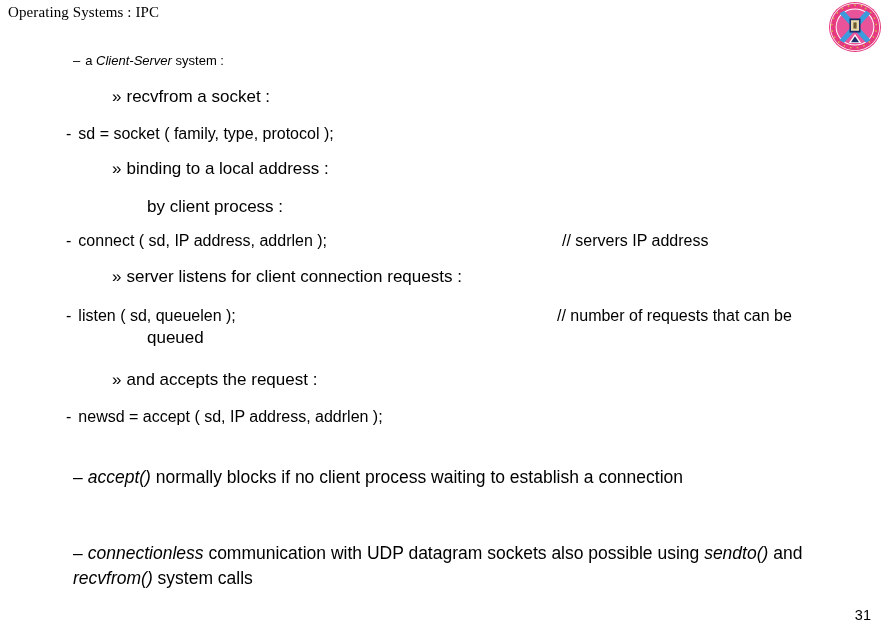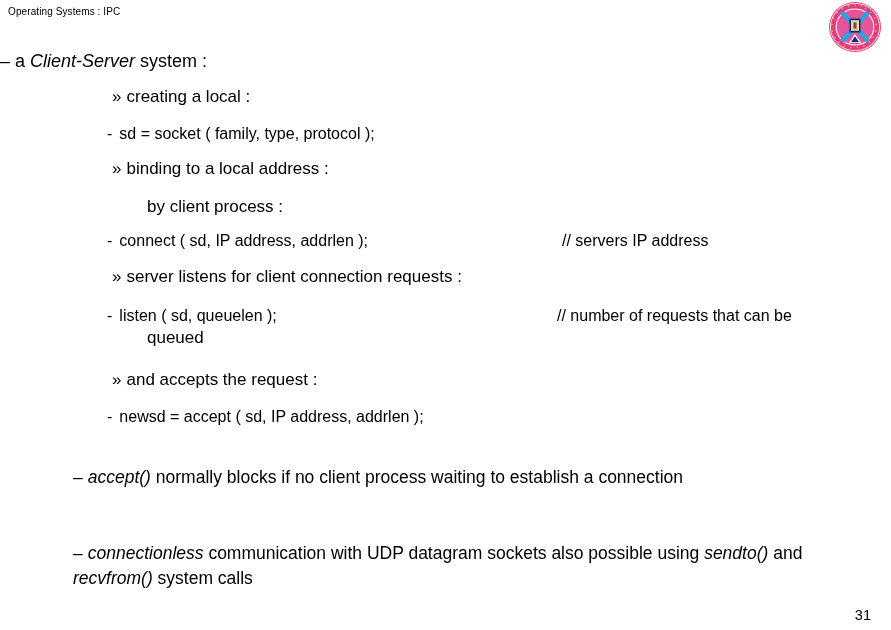--- a/index.html
+++ b/index.html
@@ -14,24 +14,25 @@
     font-family: "Liberation Sans", sans-serif;
     color: #000000;
     overflow: hidden;
   }
 
   
   .slide-header {
     position: absolute;
     left: 8px;
     top: 4px;
-    font-size: 10px;
+    font-size: 15px;
     line-height: 16px;
     letter-spacing: 0.1px;
     white-space: nowrap;
+    font-family: Liberation Serif, serif;
   }
 
   
   .crest {
     position: absolute;
     right: 9px;
     top: 1px;
     width: 54px;
     height: 52px;
   }
@@ -46,35 +47,36 @@
 
   .line {
     position: relative;
     font-size: 17.5px;
     line-height: 22px;
     white-space: nowrap;
   }
 
   
   .lvl1 {
+    padding-left: 73px;
     text-indent: -0px;
-    font-size: 18px;
+    font-size: 13px;
   }
   .lvl1 .bullet { margin-right: 5px; }
 
   
   .lvl2 {
     padding-left: 112px;
     font-size: 17px;
   }
   .lvl2 .bullet { margin-right: 5px; }
 
   
   .lvl3 {
-    padding-left: 107px;
+    padding-left: 66px;
     font-size: 16px;
   }
   .lvl3 .bullet { margin-right: 7px; }
 
   
   .cont3 {
     padding-left: 147px;
     font-size: 17px;
   }
 
@@ -178,21 +180,21 @@
 
 <div class="slide-body">
 
   <div class="line lvl1">
     <span class="bullet">–</span><span>a </span><span class="it">Client-Server</span><span> system :</span>
   </div>
 
   <div class="sp-a"></div>
 
   <div class="line lvl2">
-    <span class="bullet">»</span><span>creating a local :</span>
+    <span class="bullet">»</span><span>recvfrom a socket :</span>
   </div>
 
   <div class="sp-b"></div>
 
   <div class="line lvl3">
     <span class="bullet">-</span><span>sd = socket ( family, type, protocol );</span>
   </div>
 
   <div class="sp-c"></div>
 

